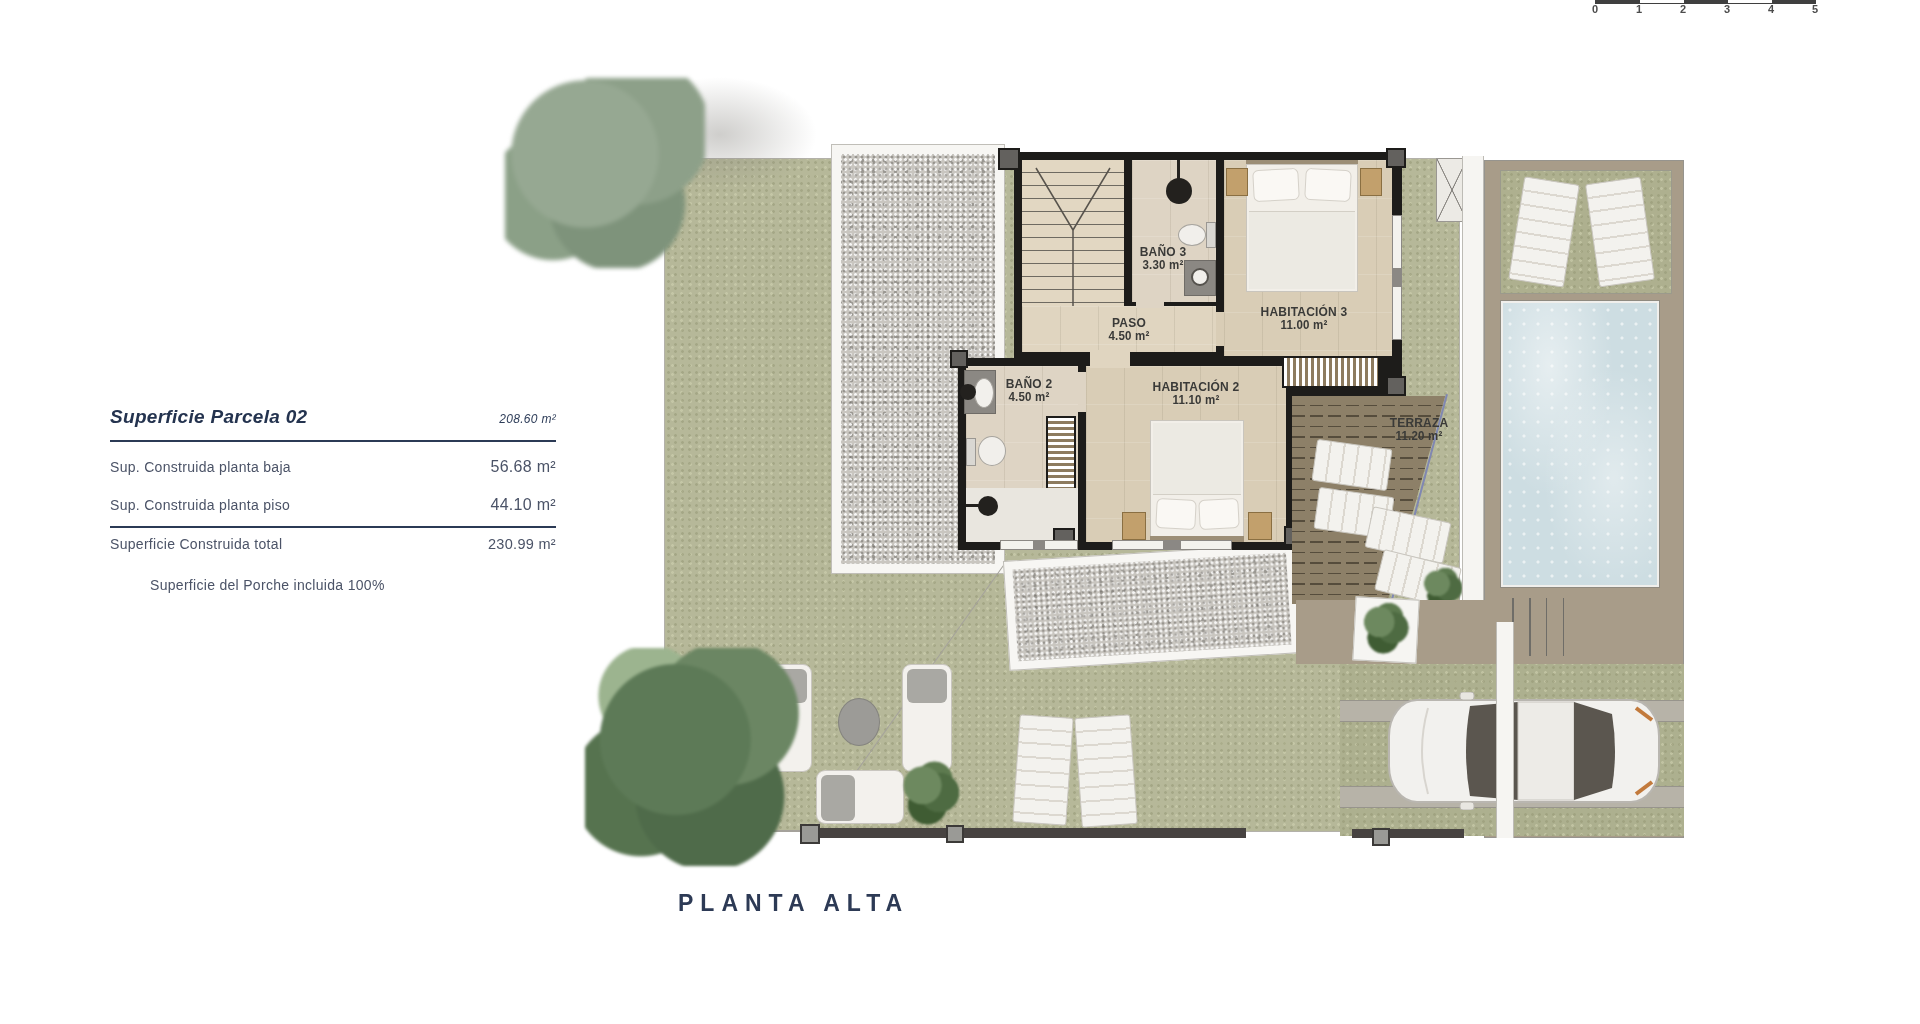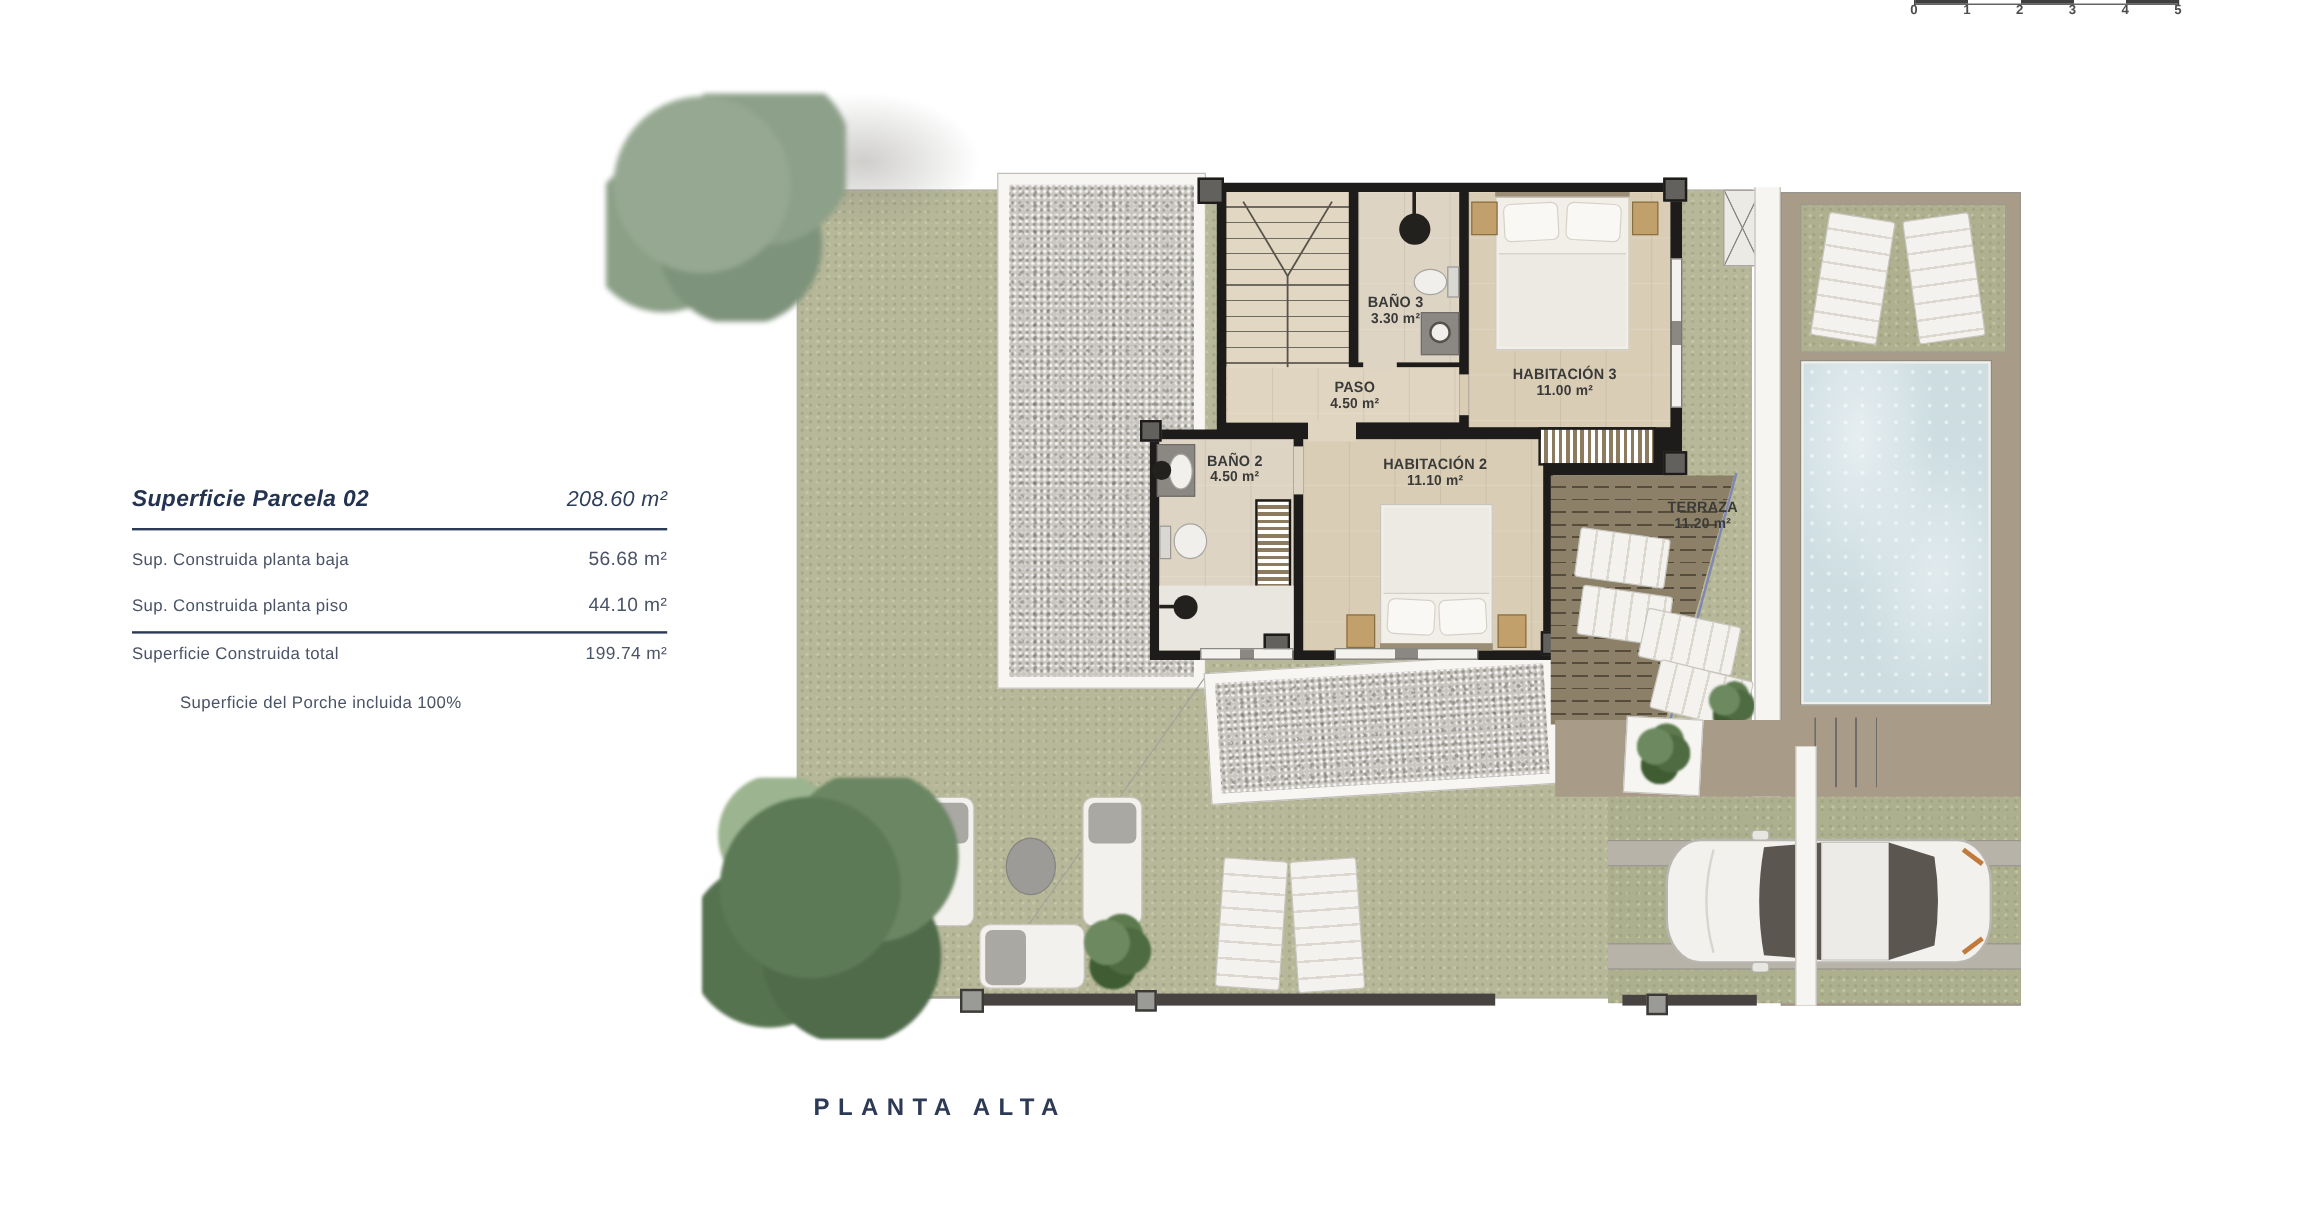--- a/index.html
+++ b/index.html
@@ -62,25 +62,25 @@
   .post{background:#9a9a96;border:2px solid #3c3a38;}
 
   
   .room-label{position:absolute;color:#3a3a38;text-align:center;line-height:13px;
       transform:scaleX(.96);letter-spacing:.2px;}
   .room-label .rname{font-size:12.5px;font-weight:700;display:block;}
   .room-label .rarea{font-size:12px;font-weight:600;display:block;}
   .info-row{position:absolute;left:0;width:100%;display:flex;justify-content:space-between;align-items:baseline;}
   .rule{position:absolute;left:0;width:100%;background:#2b3a55;}
   .lbl-strong{font-size:19px;font-weight:700;color:#24334f;letter-spacing:.3px;}
-  .val-strong{font-size:18px;font-weight:500;color:#2e3d59;letter-spacing:.3px;}
+  .val-strong{font-size:12px;font-weight:500;color:#2e3d59;letter-spacing:.3px;}
   .lbl-body{font-size:14px;color:#4b5367;letter-spacing:.3px;}
   .val-body{font-size:16px;color:#4b5367;letter-spacing:.3px;}
   .val-small{font-size:14.5px;color:#4b5367;letter-spacing:.3px;}
-  .plan-title{font-size:20px;font-weight:600;color:#2d3a55;letter-spacing:7px;margin-top:22px;}
+  .plan-title{font-size:23px;font-weight:600;color:#2d3a55;letter-spacing:7px;}
   .tick{position:absolute;top:0;width:20px;text-align:center;font-size:11px;font-weight:700;color:#4c4c4c;}
 </style>
 </head>
 <body>
 
 <div class="page">
 
   <div class="abs" style="left:1595px;top:0;width:221px;height:4px;
        background:repeating-linear-gradient(90deg,#3f3f3f 0 44px,#ffffff 44px 88px);border:1px solid #3f3f3f;border-top:none;"></div>
   <div class="abs" style="left:1585px;top:3px;width:260px;height:14px;">
@@ -102,21 +102,21 @@
       <span class="lbl-body">Sup. Construida planta baja</span>
       <span class="val-body">56.68 m²</span>
     </div>
     <div class="info-row" style="top:98px;">
       <span class="lbl-body">Sup. Construida planta piso</span>
       <span class="val-body">44.10 m²</span>
     </div>
     <div class="rule" style="top:128px;height:2px;"></div>
     <div class="info-row" style="top:138px;">
       <span class="lbl-body">Superficie Construida total</span>
-      <span class="val-small">199.74 m²</span>
+      <span class="val-small">230.99 m²</span>
     </div>
     <div class="info-row" style="top:179px;margin-left:40px;">
       <span class="lbl-body">Superficie del Porche incluida 100%</span>
     </div>
   </div>
 
   <div class="abs grass" style="left:664px;top:158px;width:796px;height:674px;border:1px solid #b3b1aa;"></div>
 
   <div class="abs" style="left:615px;top:72px;width:210px;height:125px;background:radial-gradient(ellipse at center, rgba(128,126,120,.38), transparent 65%);"></div>
 

